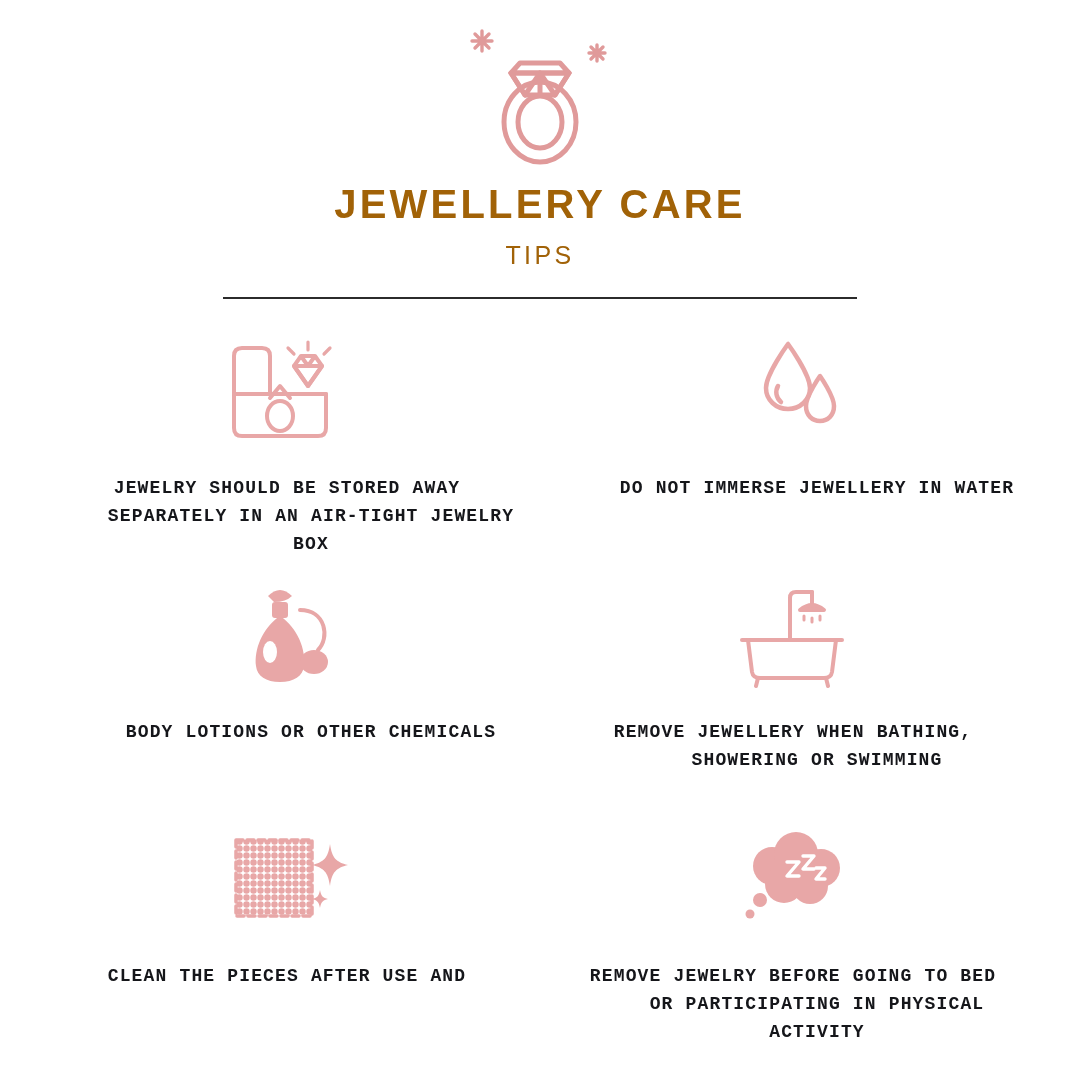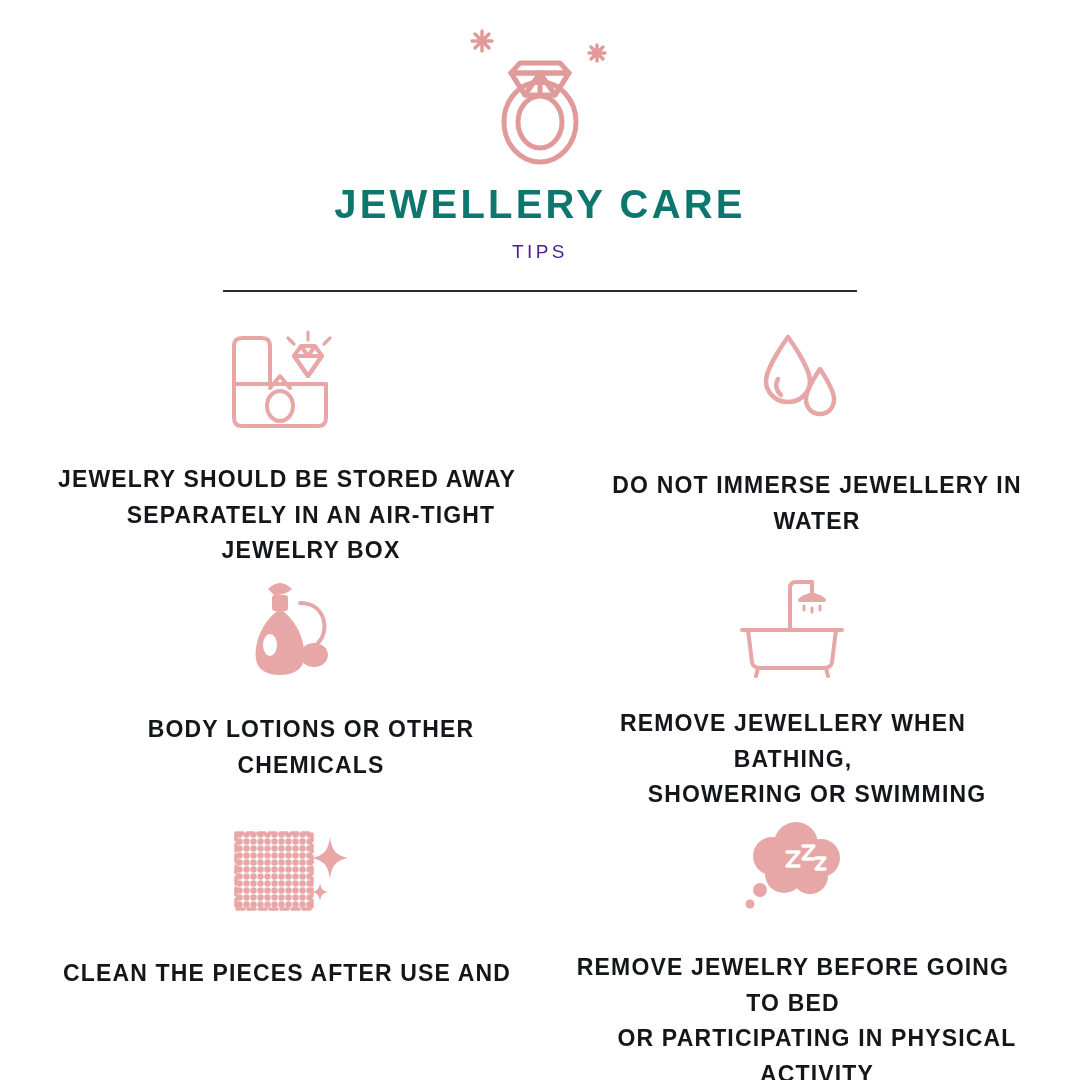--- a/index.html
+++ b/index.html
@@ -35,28 +35,28 @@
   .hero-icon {
     width: 190px;
     height: 150px;
     display: block;
   }
   .title {
     font-size: 40px;
     font-weight: bold;
     letter-spacing: 3.2px;
     margin-top: 14px;
-    color: #0f766e;
+    color: #a16207;
     text-transform: uppercase;
   }
   .subtitle {
-    font-size: 19px;
+    font-size: 25px;
     letter-spacing: 3.4px;
     margin-top: 14px;
-    color: #4c1d95;
+    color: #a16207;
     text-transform: uppercase;
   }
   .divider {
     width: 634px;
     height: 2px;
     background: #2b2b2b;
     margin-top: 27px;
   }
 
   
@@ -79,27 +79,28 @@
   .tip-icon {
     height: 116px;
     width: 160px;
     display: flex;
     align-items: center;
     justify-content: center;
   }
   .tip-text {
     margin-top: 26px;
     text-align: center;
-    font-size: 23px;
+    font-size: 18px;
     font-weight: bold;
     letter-spacing: 1.15px;
     line-height: 1.55;
     color: #15161a;
     text-transform: uppercase;
     max-width: 470px;
+    font-family: Liberation Mono, monospace;
   }
   .tip-text .l2 {
     display: block;
     margin-left: 48px;
   }
 </style>
 </head>
 <body>
 
 <div class="page">

